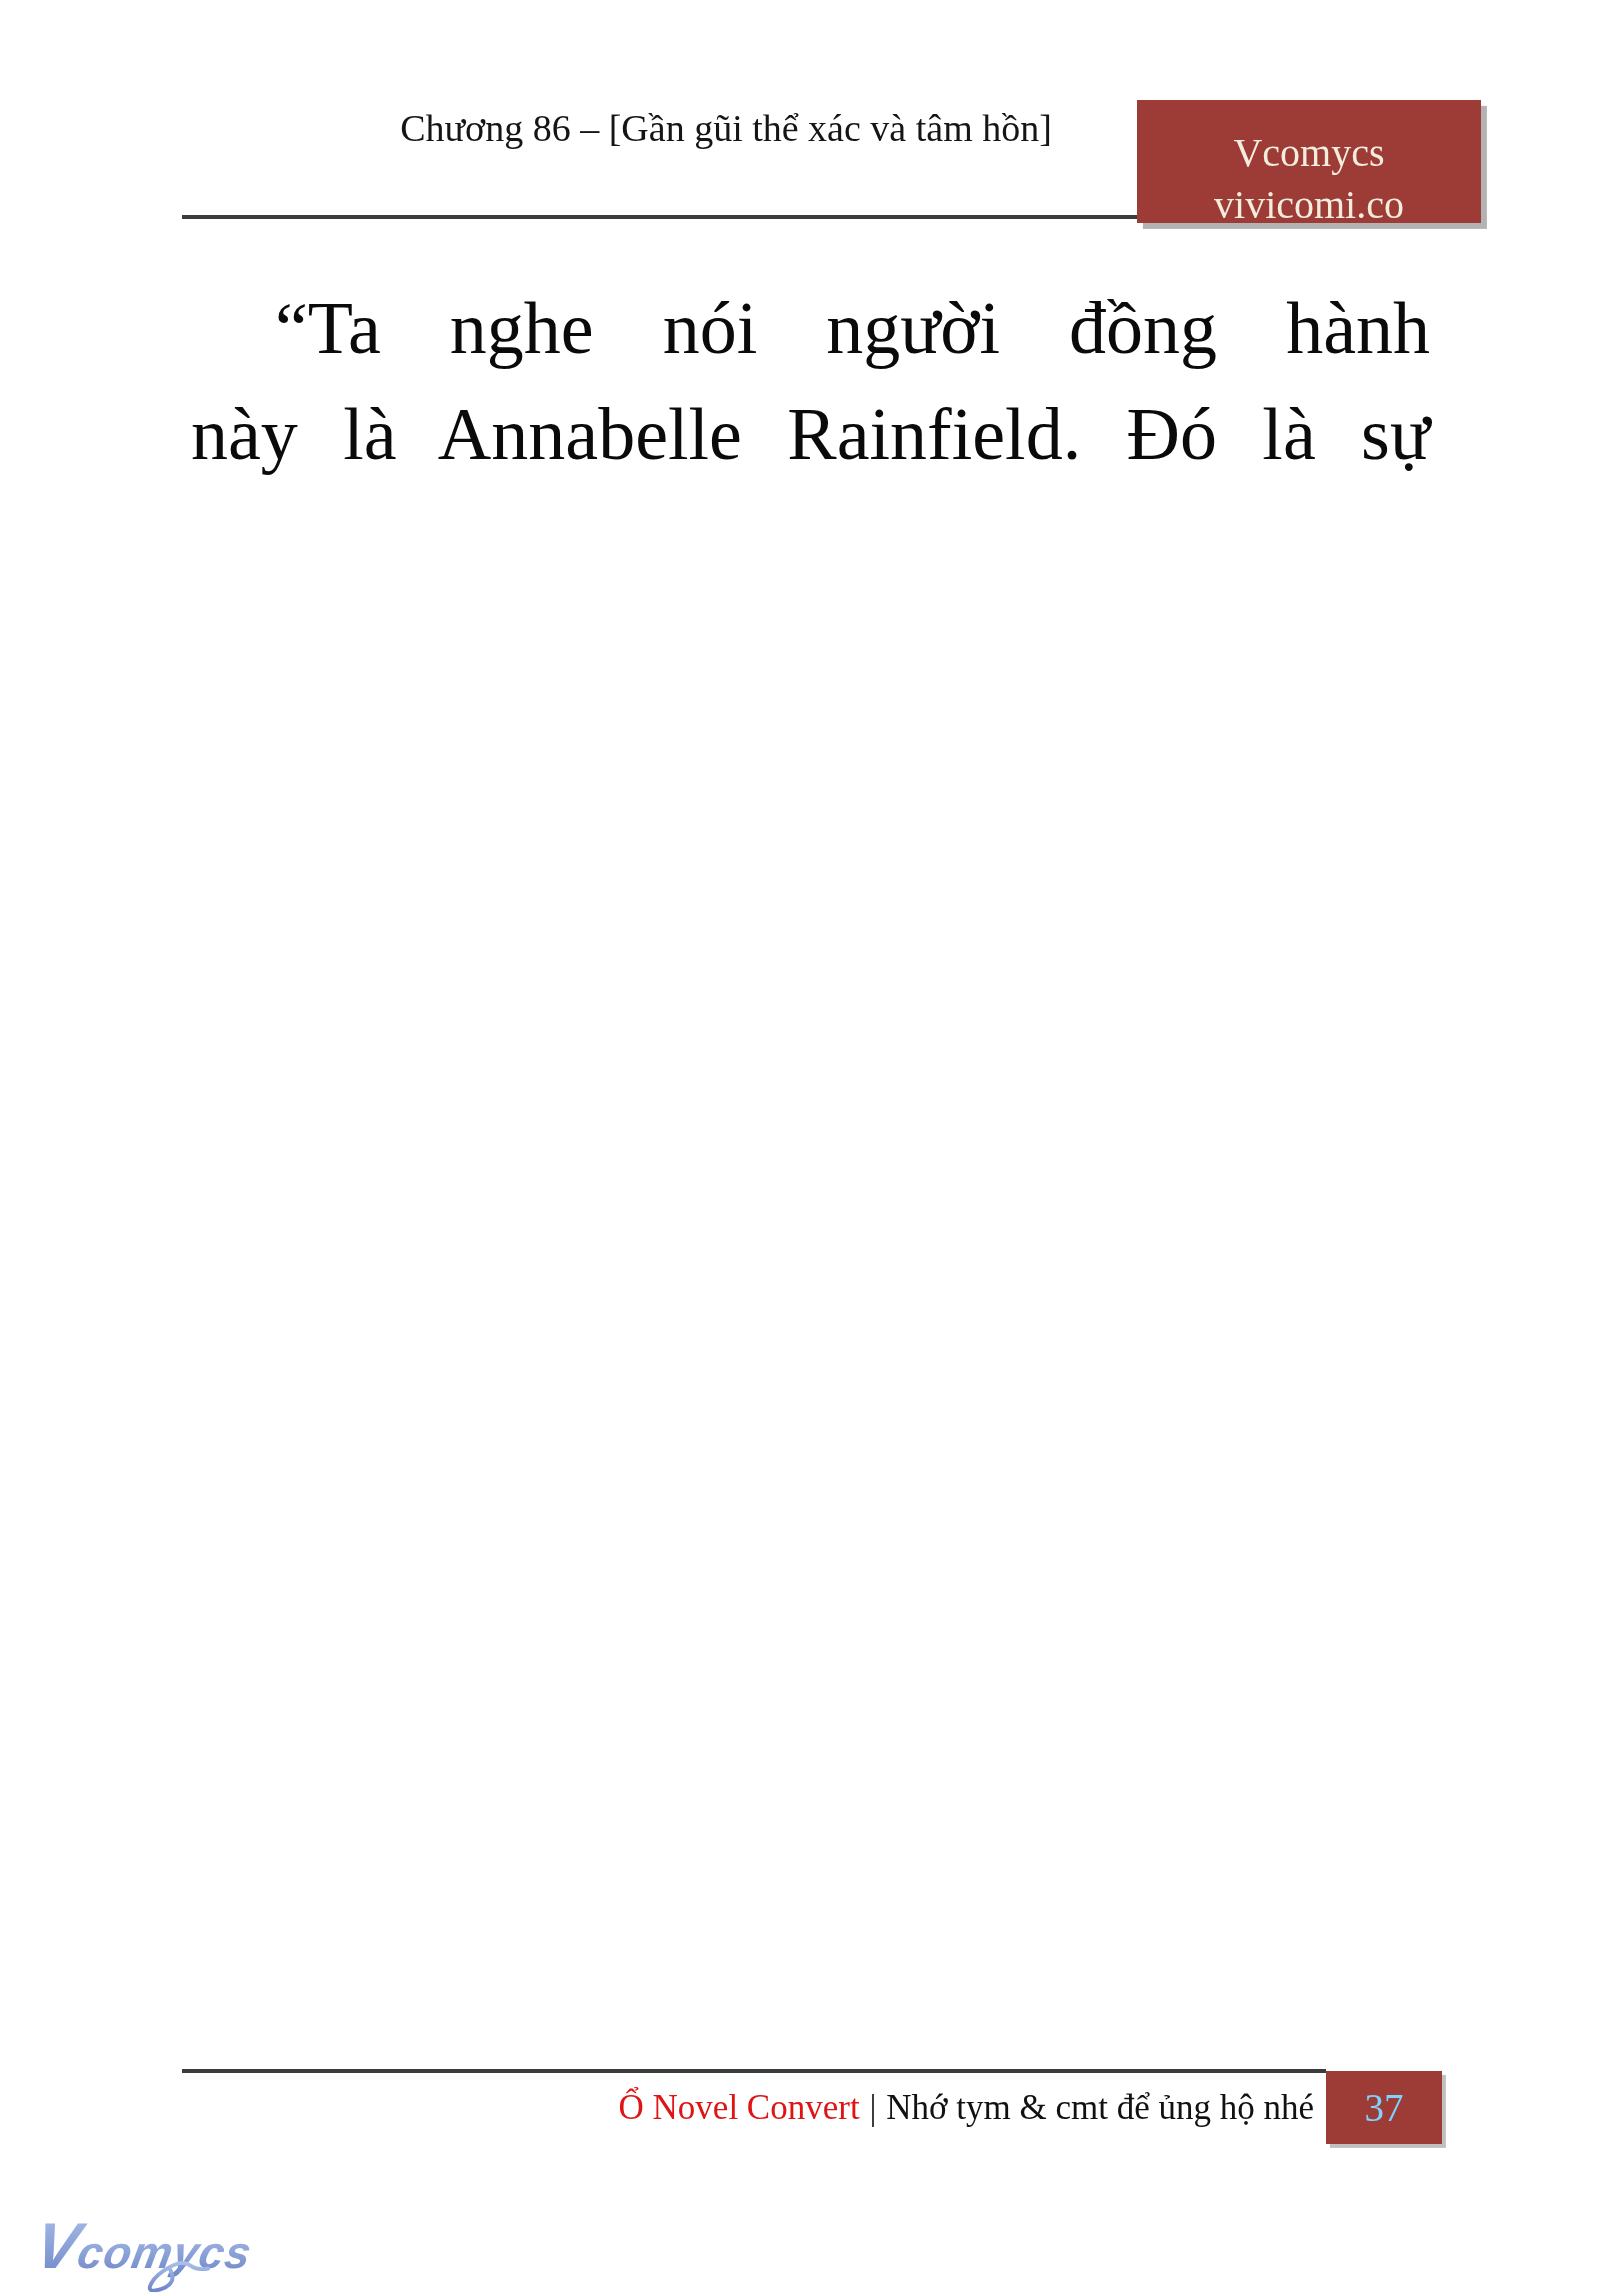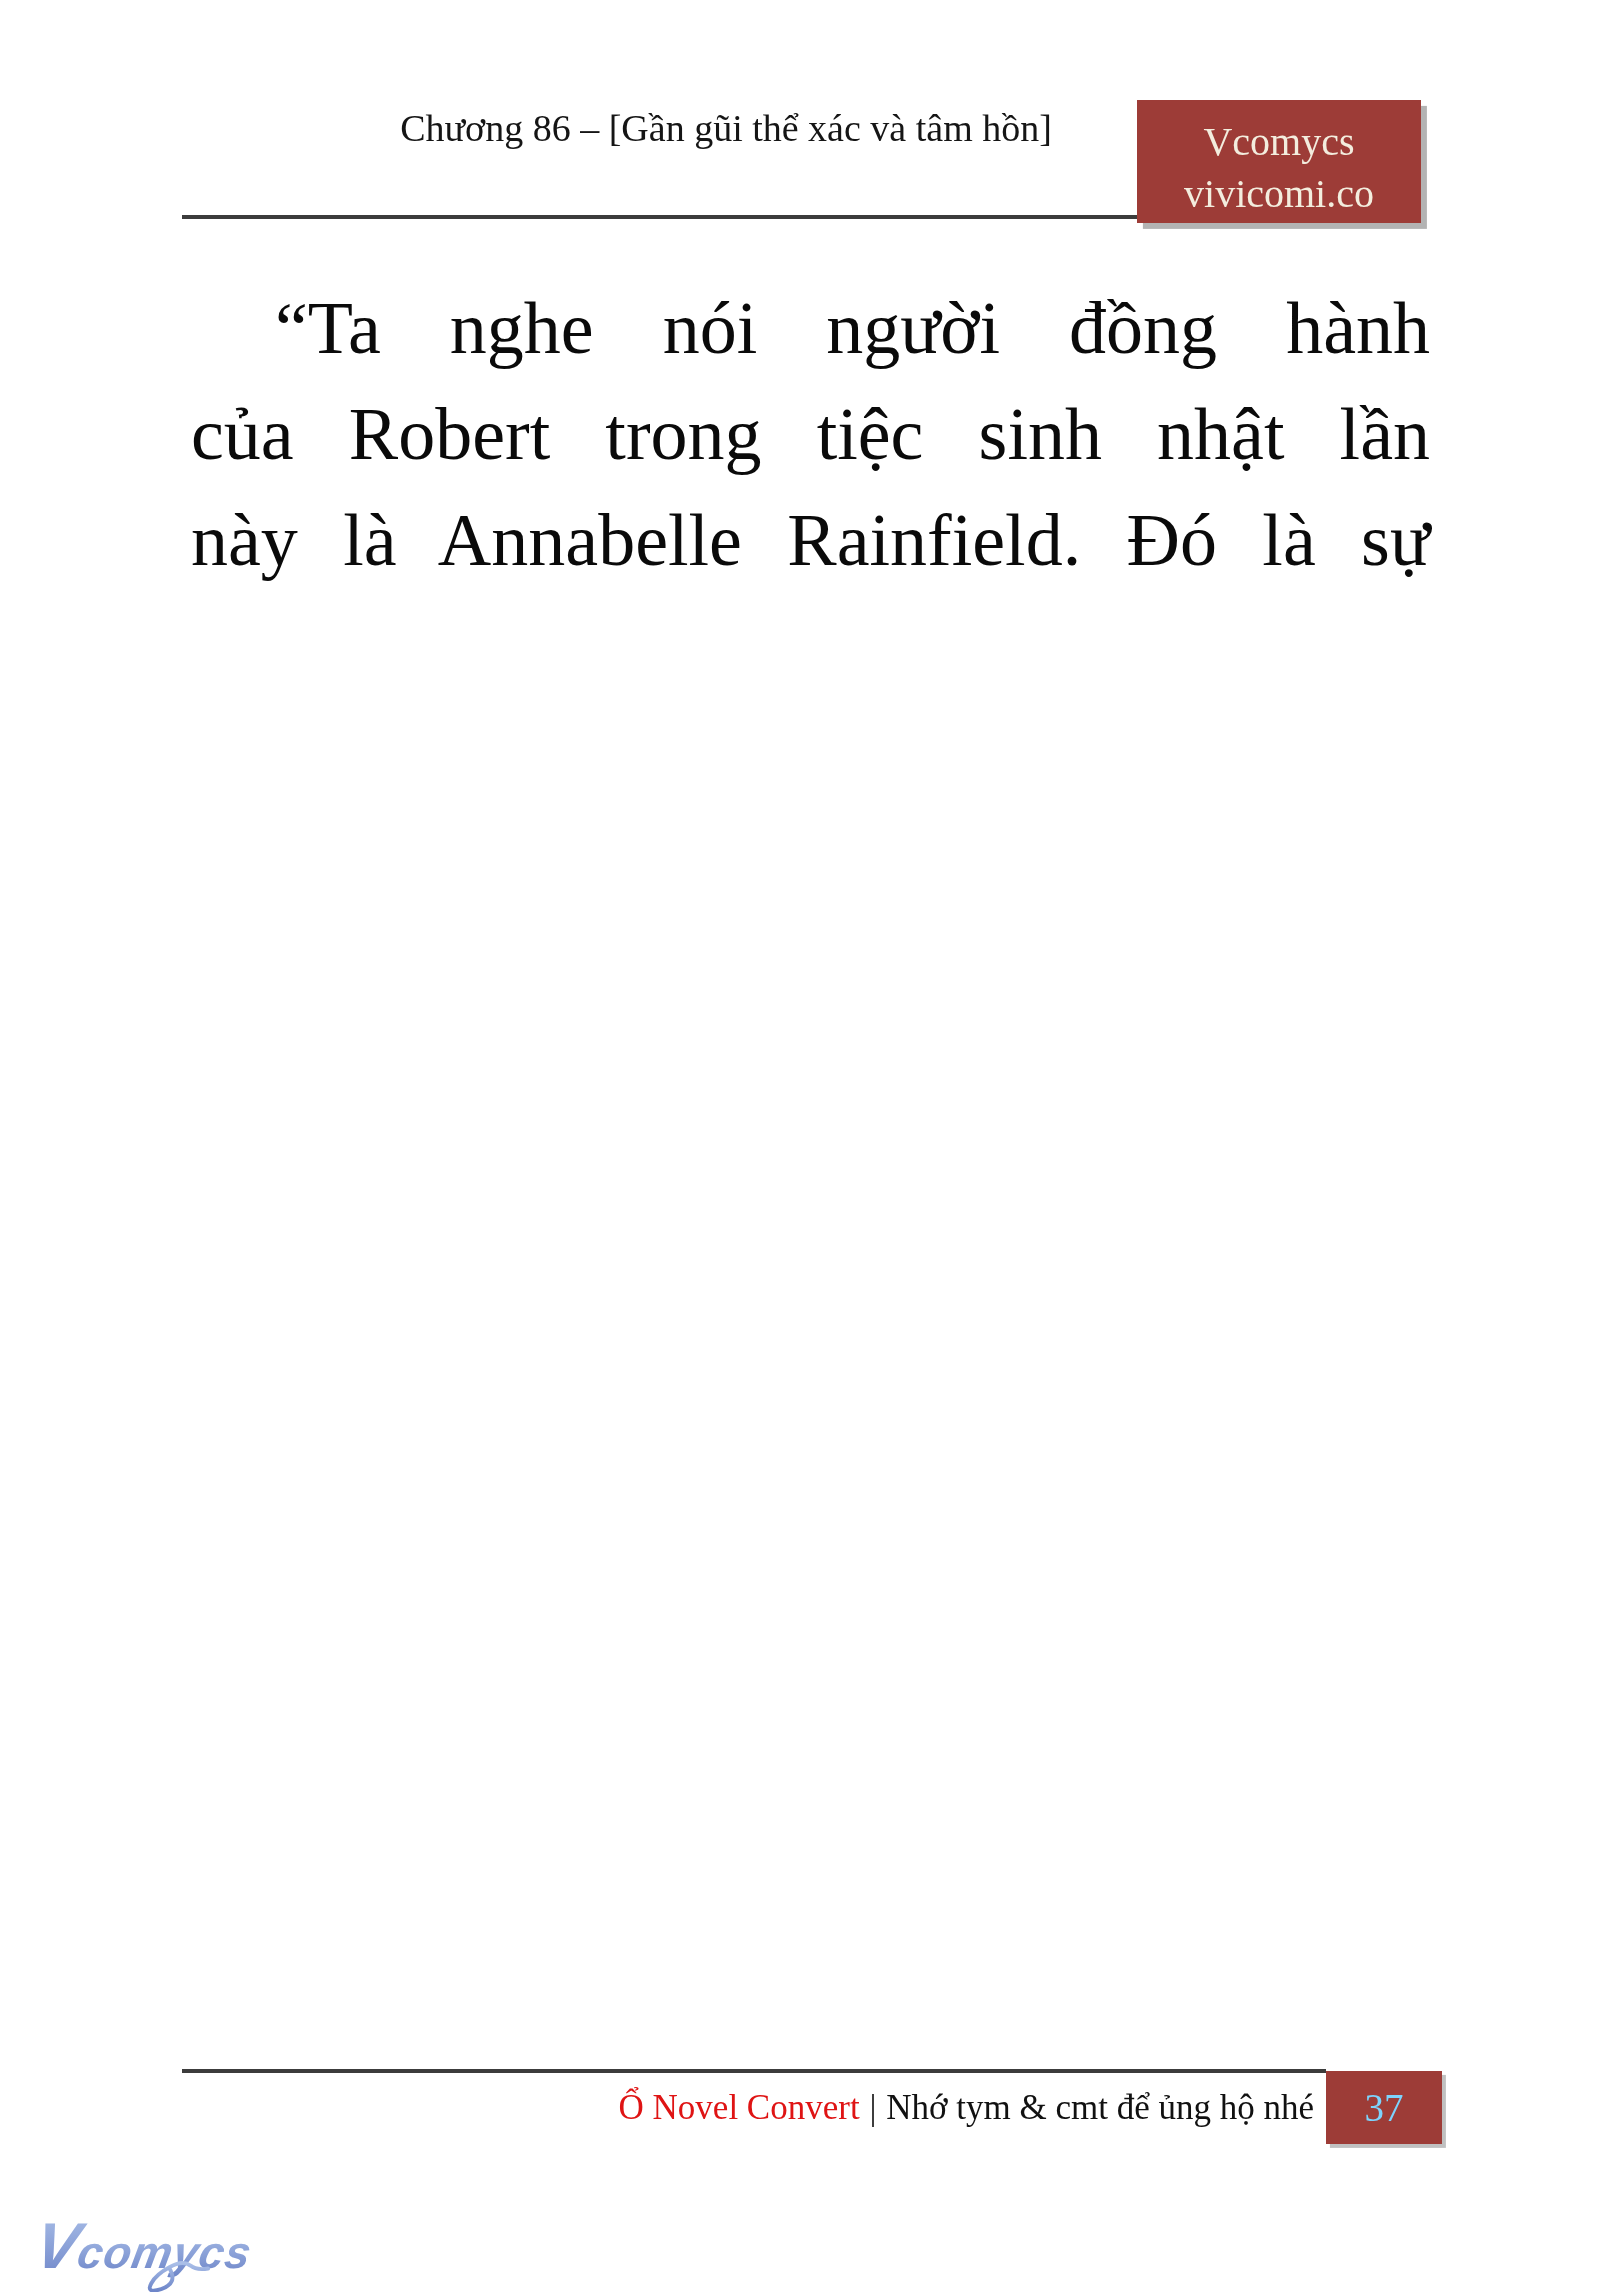--- a/index.html
+++ b/index.html
@@ -18,27 +18,27 @@
     text-align:center;
     font-size:38px; line-height:48px;
     color:#151515;
     white-space:nowrap;
   }
   .header-rule {
     position:absolute; left:182px; top:215px; width:955px; height:3.9px;
     background:#3c3c3c;
   }
   .header-badge {
-    position:absolute; left:1137px; top:100px; width:284px; height:123px;
+    position:absolute; left:1137px; top:100px; width:344px; height:123px;
     background:#9d3c37;
     box-shadow:5.9px 5.9px 0 #b3b3b3;
     color:#f3edde;
     text-align:center;
     font-size:40px; line-height:52px;
-    padding-top:16px;
+    padding-top:27px;
     box-sizing:border-box;
   }
 
   
   .body-text {
     position:absolute; left:191px; top:275px; width:1239px;
     font-size:74px; line-height:106px;
     color:#0a0a0a;
   }
   .body-line {
@@ -83,21 +83,20 @@
     <div>Chương 86 –  [Gần gũi thể xác và tâm hồn]</div>
   </div>
   <div class="header-rule"></div>
   <div class="header-badge">
     <div>Vcomycs</div>
     <div>vivicomi.co</div>
   </div>
 
   <div class="body-text">
     <div class="body-line first">“Ta nghe nói người đồng hành</div>
-    <div class="body-line">của Robert trong tiệc sinh nhật lần</div>
     <div class="body-line">này là Annabelle Rainfield. Đó là sự</div>
   </div>
 
   <div class="footer-rule"></div>
   <div class="footer-text">
     <span class="footer-brand">Ổ Novel Convert</span><span class="footer-sep">|</span><span class="footer-message">Nhớ tym &amp; cmt để ủng hộ nhé</span>
   </div>
   <div class="footer-page-box">
     <span>37</span>
   </div>

